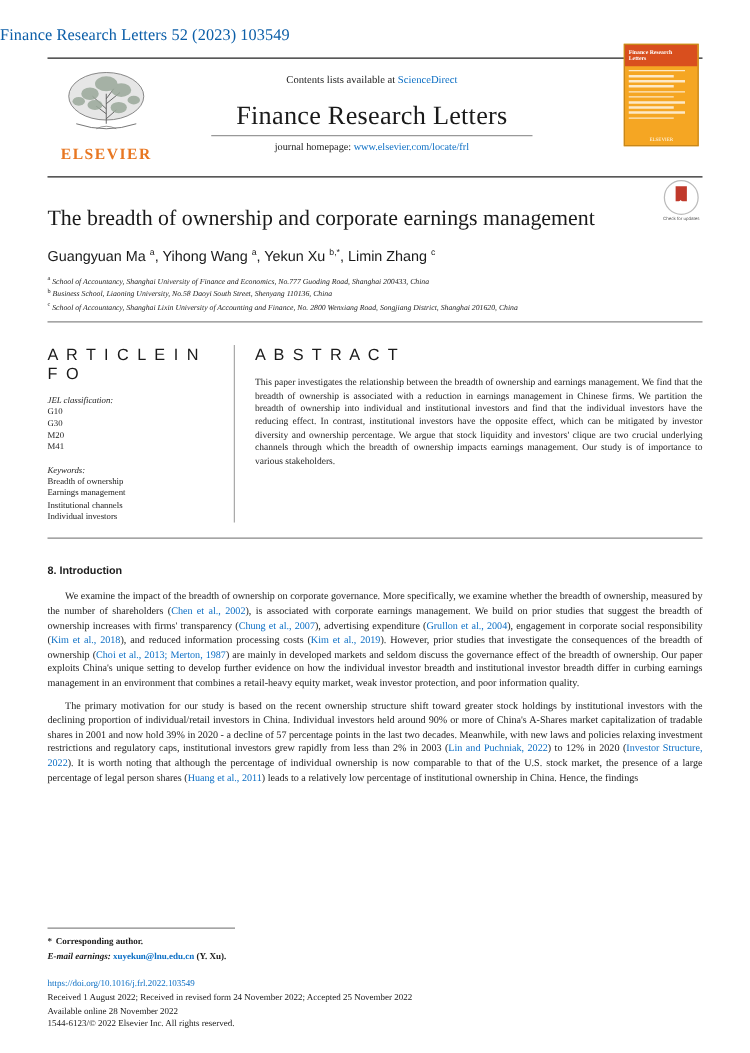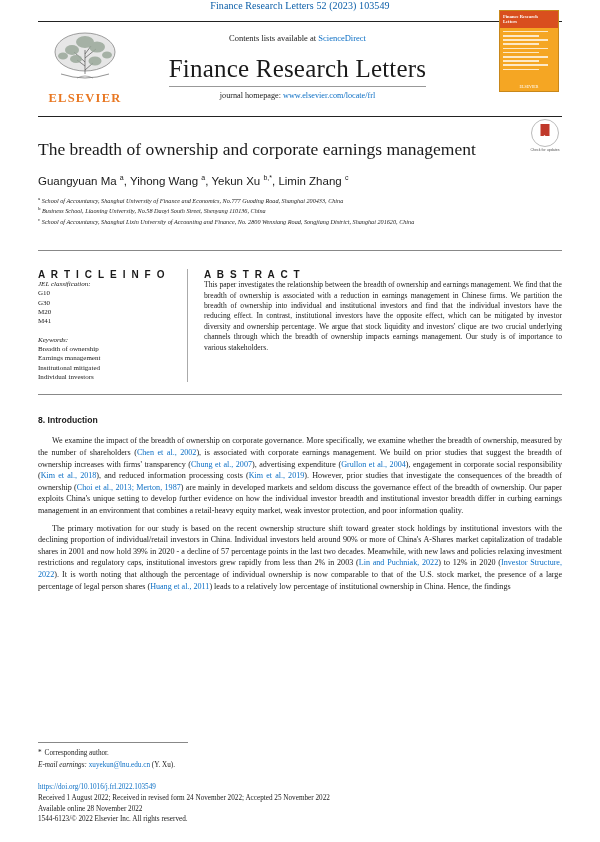--- a/index.html
+++ b/index.html
@@ -17,23 +17,23 @@
   }
   .page {
     position: relative;
     width: 600px;
     height: 842px;
     padding: 0;
     box-sizing: border-box;
   }
   
   .running-head {
-    text-align: center;
-    font-size: 10px;
+    font-size: 13px;
     color: #0b5ea8;
+    padding-top: 20px;
     letter-spacing: 0.1px;
   }
   
   .masthead {
     margin: 10px 38px 0 38px;
     border-top: 1.6px solid #222;
     border-bottom: 1.6px solid #222;
     height: 96px;
     position: relative;
     box-sizing: border-box;
@@ -71,21 +71,21 @@
   .contents-line {
     font-size: 8.5px;
     margin-top: 11px;
   }
   .contents-line a, .link {
     color: #0b6ec4;
     text-decoration: none;
     text-align: right;
   }
   .journal-title {
-    font-size: 25px;
+    font-size: 21px;
     margin-top: 12px;
     letter-spacing: 0.2px;
   }
   .homepage-line {
     font-size: 8.2px;
     margin-top: 3px;
     border-top: 0.8px solid #999;
     padding-top: 4px;
     display: inline-block;
     width: 78%;
@@ -126,21 +126,21 @@
     right: 0;
     text-align: center;
     font-size: 4px;
     color: #fff;
   }
   
   .title-wrap {
     margin: 22px 38px 0 38px;
     position: relative;
     border-bottom: 0.8px solid #888;
-    padding-bottom: 24px;
+    padding-bottom: 6px;
   }
   .check-updates {
     position: absolute;
     right: 0;
     top: -20px;
     width: 34px;
     text-align: center;
   }
   .check-circle {
     width: 26px;
@@ -209,23 +209,23 @@
     border-right: 0.8px solid #aaa;
     box-sizing: border-box;
   }
   .col-abstract {
     flex: 1;
     padding-left: 16px;
     box-sizing: border-box;
   }
   .sec-head {
     font-family: "Liberation Sans", sans-serif;
-    font-size: 10px;
+    font-size: 13px;
     letter-spacing: 1.6px;
-    font-weight: bold;
+    margin-bottom: 10px;
   }
   .info-group-title {
     font-family: "Liberation Serif", serif;
     font-size: 7px;
     font-style: italic;
     margin-bottom: 1px;
   }
   .info-item {
     font-family: "Liberation Serif", serif;
     font-size: 7px;
@@ -265,20 +265,21 @@
   }
   .foot-rule {
     border-top: 0.8px solid #888;
     width: 150px;
     margin-bottom: 5px;
   }
   .foot-note {
     font-size: 7.2px;
     line-height: 10px;
     margin: 0 0 2px 0;
+    font-weight: bold;
   }
   .foot-note .star { margin-right: 3px; }
   .foot-note .em { font-style: italic; }
   .foot-meta {
     font-size: 7.2px;
     line-height: 10.2px;
     margin: 0;
   }
   .doi-line { color: #0b6ec4; margin-bottom: 1px; }
   .sep-space { height: 10px; }
@@ -371,21 +372,21 @@
       <div class="sec-head">A R T I C L E   I N F O</div>
       <div class="info-group-title">JEL classification:</div>
       <div class="info-item">G10</div>
       <div class="info-item">G30</div>
       <div class="info-item">M20</div>
       <div class="info-item">M41</div>
       <div class="info-gap"></div>
       <div class="info-group-title">Keywords:</div>
       <div class="info-item">Breadth of ownership</div>
       <div class="info-item">Earnings management</div>
-      <div class="info-item">Institutional mitigated</div>
+      <div class="info-item">Institutional channels</div>
       <div class="info-item">Individual investors</div>
     </div>
 
     <div class="col-abstract">
       <div class="sec-head">A B S T R A C T</div>
       <p class="abstract-text">This paper investigates the relationship between the breadth of ownership and earnings management. We find that the breadth of ownership is associated with a reduction in earnings management in Chinese firms. We partition the breadth of ownership into individual and institutional investors and find that the individual investors have the reducing effect. In contrast, institutional investors have the opposite effect, which can be mitigated by investor diversity and ownership percentage. We argue that stock liquidity and investors' clique are two crucial underlying channels through which the breadth of ownership impacts earnings management. Our study is of importance to various stakeholders.</p>
     </div>
   </div>
 
   <div class="body-wrap">

